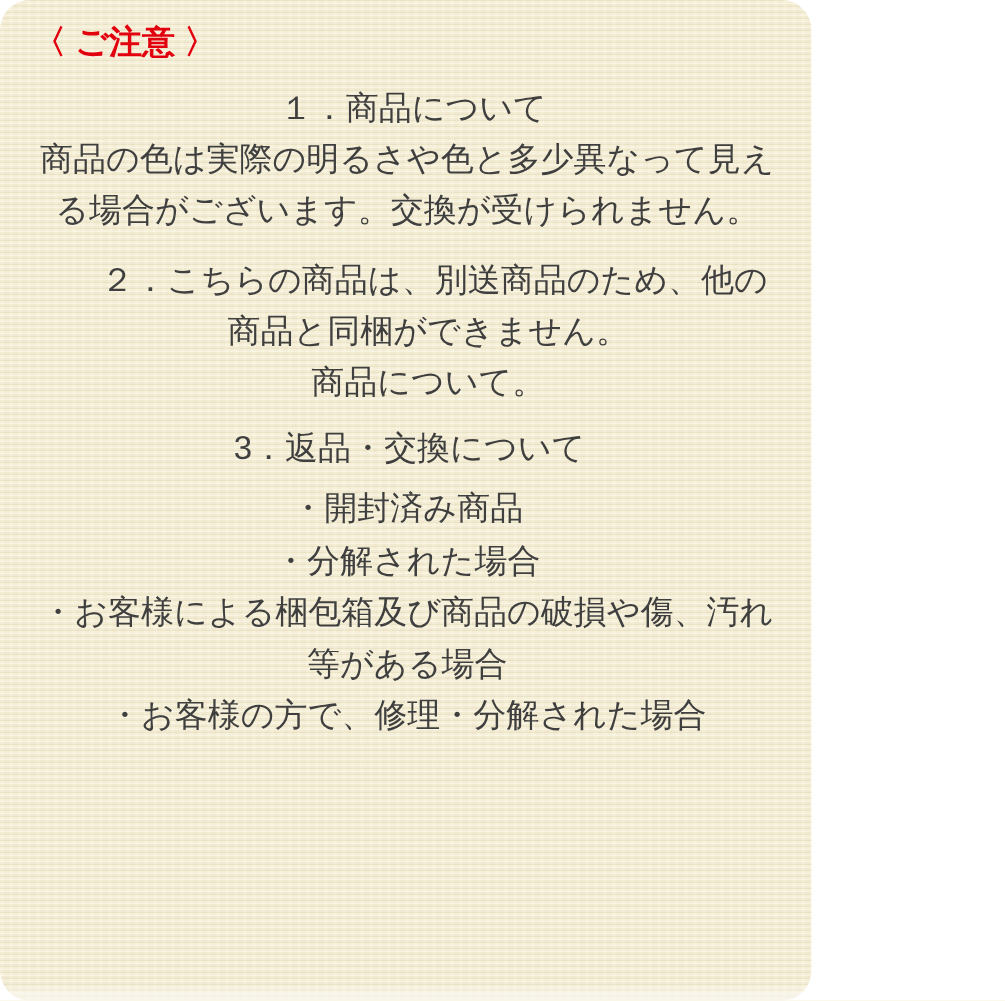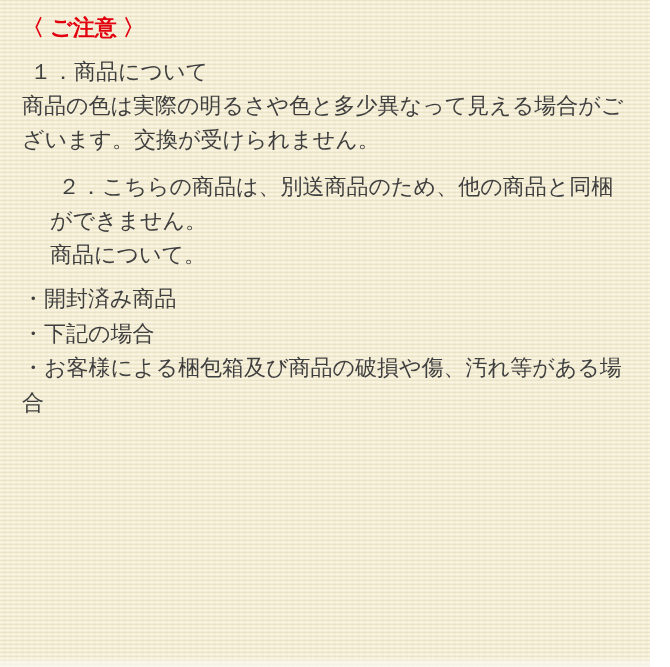--- a/index.html
+++ b/index.html
@@ -1,36 +1,37 @@
 <!DOCTYPE html>
 <html lang="ja"><head>
 <meta charset="utf-8">
 <style>
   html, body {
     margin: 0;
     padding: 0;
   }
   .page {
     position: relative;
-    width: 650px;
+    width: 541px;
     height: 667px;
     overflow: hidden;
     box-sizing: border-box;
     background-color: #f6f0d8;
     
     background-image:
       repeating-linear-gradient(90deg,
         rgba(255,255,255,0.05) 0px, rgba(255,255,255,0.05) 3px,
         rgba(120,100,60,0.02) 3px, rgba(120,100,60,0.02) 6px),
       repeating-linear-gradient(180deg,
         #ece4c6 0px, #ece4c6 1px,
         #f7f1da 1px, #f7f1da 2px,
         #faf5e4 2px, #faf5e4 3px,
         #f3ecd3 3px, #f3ecd3 4px);
     font-family: "Liberation Sans", "DejaVu Sans", sans-serif;
+    border-radius: 20px;
   }
   .content {
     box-sizing: border-box;
     padding: 11px 20px 0 22px;
     font-size: 22px;
     line-height: 34px;
     color: #3f3f3f;
     word-break: normal;
     overflow-wrap: break-word;
   }
@@ -42,29 +43,31 @@
     color: #e2000f;
   }
   .section {
     margin: 0;
   }
   .sec-1 { margin-top: 10px; }
   .sec-2 { margin-top: 13px; margin-left: 28px; }
   .sec-3 { margin-top: 10px; }
   .section p {
     margin: 0;
+    text-align: center;
   }
   .indent-8 { text-indent: 8px; }
   .indent-3 { text-indent: 3px; }
   .bullets {
     margin-top: 6px;
     line-height: 34.5px;
   }
   .bullet-item {
     margin: 0;
+    text-align: center;
   }
   .bottom-edge {
     position: absolute;
     left: 0;
     bottom: 0;
     width: 100%;
     height: 10px;
     background: linear-gradient(180deg, rgba(250,248,242,0) 0%, rgba(250,248,242,0.65) 55%, rgba(248,246,240,0.75) 100%);
     pointer-events: none;
   }
@@ -81,23 +84,25 @@
       <p class="indent-8">１．商品について</p>
       <p>商品の色は実際の明るさや色と多少異なって見える場合がございます。交換が受けられません。</p>
     </div>
 
     <div class="section sec-2">
       <p class="indent-8">２．こちらの商品は、別送商品のため、他の商品と同梱ができません。</p>
       <p>商品について。</p>
     </div>
 
     <div class="section sec-3">
+      <p class="indent-3">3．返品・交換について</p>
     </div>
 
     <div class="bullets">
       <p class="bullet-item">・開封済み商品</p>
-      <p class="bullet-item">・下記の場合</p>
+      <p class="bullet-item">・分解された場合</p>
       <p class="bullet-item">・お客様による梱包箱及び商品の破損や傷、汚れ等がある場合</p>
+      <p class="bullet-item">・お客様の方で、修理・分解された場合</p>
     </div>
 
   </div>
   <div class="bottom-edge"></div>
 </div>
 
 </body></html>

